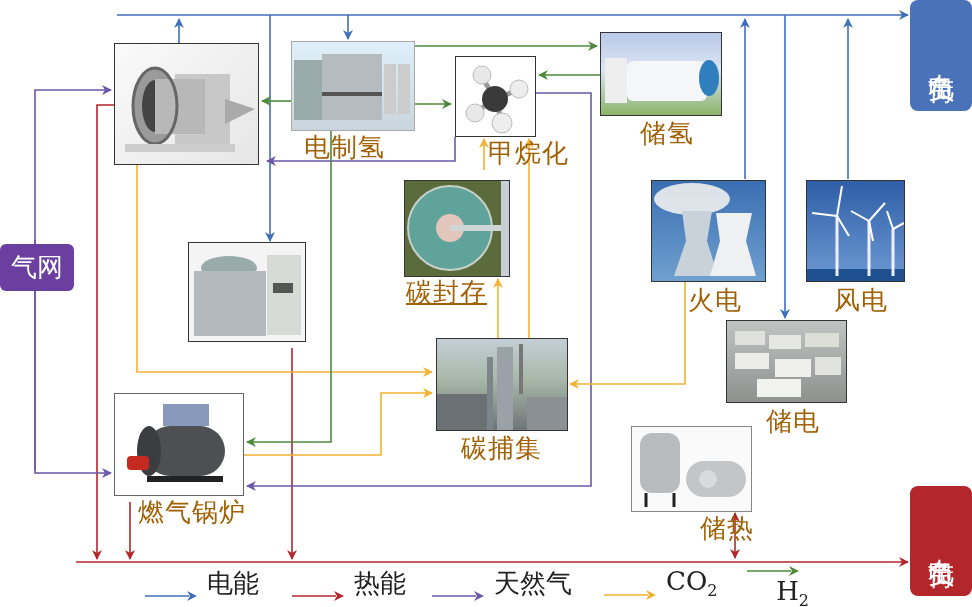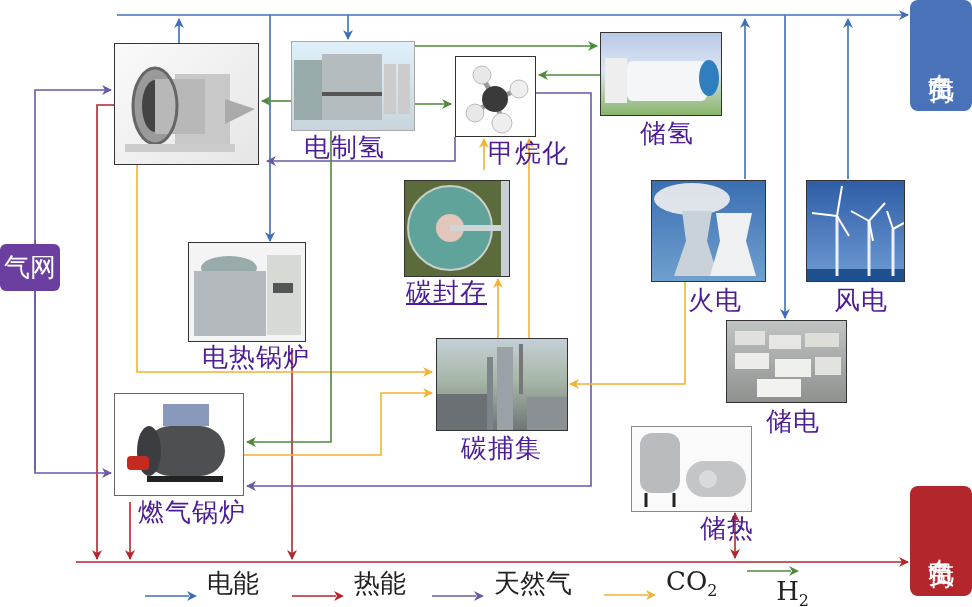--- a/index.html
+++ b/index.html
@@ -1,20 +1,20 @@
 <!DOCTYPE html>
 <html><head>
 <meta charset="utf-8">
 <style>
   html, body { margin:0; padding:0; background:#fff; }
   #canvas { position:relative; width:972px; height:607px; overflow:hidden; background:#fff;
     font-family:"DejaVu Serif","Liberation Serif",serif; }
   svg#wires { position:absolute; left:0; top:0; }
   .node-img { position:absolute; border:1px solid #333; box-sizing:border-box; overflow:hidden; }
-  .label { position:absolute; font-size:26px; color:#4c1d95; white-space:nowrap; line-height:1; letter-spacing:1px; }
+  .label { position:absolute; font-size:26px; color:#a16207; white-space:nowrap; line-height:1; letter-spacing:1px; }
   .load { position:absolute; border-radius:8px; color:#fff; font-size:26px; text-align:center; line-height:31px;
     writing-mode:vertical-rl; display:flex; align-items:center; justify-content:center; letter-spacing:2px; }
   .grid { position:absolute; border-radius:6px; color:#fff; font-size:26px; display:flex; align-items:center; justify-content:center; }
   .legend-item { position:absolute; top:566px; display:flex; align-items:flex-end; font-size:26px; color:#222; }
   .legend-item svg { margin-right:10px; }
   sub { font-size:16px; vertical-align:-6px; }
 </style>
 </head>
 <body>
 
@@ -129,31 +129,30 @@
     <svg width="120" height="82">
       <rect x="4" y="25" width="22" height="45" fill="#eee"></rect>
       <rect x="26" y="28" width="80" height="40" rx="6" fill="#f4f6f8"></rect>
       <ellipse cx="108" cy="45" rx="10" ry="18" fill="#2f7fbf"></ellipse>
     </svg>
   </div>
   <div class="label" style="left:640px;top:120px;">储氢</div>
 
   <div class="load" style="left:910px;top:0px;width:62px;height:111px;background:#4a72b8;">电负荷</div>
 
-  <div class="grid" style="left:0px;top:244px;width:60px;height:47px;background:#6b3fa0;">气网</div>
+  <div class="grid" style="left:0px;top:244px;width:74px;height:47px;background:#6b3fa0;">气网</div>
 
   <div class="node-img" style="left:188px;top:242px;width:118px;height:100px;background:#f4f4f4;">
     <svg width="116" height="98">
       <ellipse cx="40" cy="25" rx="28" ry="12" fill="#9aa"></ellipse>
       <rect x="5" y="28" width="72" height="65" fill="#b4b9bd"></rect>
       <rect x="78" y="12" width="34" height="80" fill="#d7d9d4"></rect>
       <rect x="84" y="40" width="20" height="10" fill="#555"></rect>
     </svg>
   </div>
-  <div class="label" style="left:202px;top:344px;">电热锅炉</div>
 
   <div class="node-img" style="left:404px;top:180px;width:106px;height:97px;background:#5b6b3c;">
     <svg width="104" height="95">
       <circle cx="45" cy="47" r="42" fill="#5fa39a" stroke="#c8d0c8" stroke-width="2"></circle>
       <circle cx="45" cy="47" r="14" fill="#e2c6bc"></circle>
       <rect x="45" y="44" width="52" height="6" fill="#cfd6d8"></rect>
       <rect x="96" y="0" width="8" height="95" fill="#c8cfd4"></rect>
     </svg>
   </div>
   <div class="label" style="left:406px;top:279px;text-decoration:underline;">碳封存</div>

